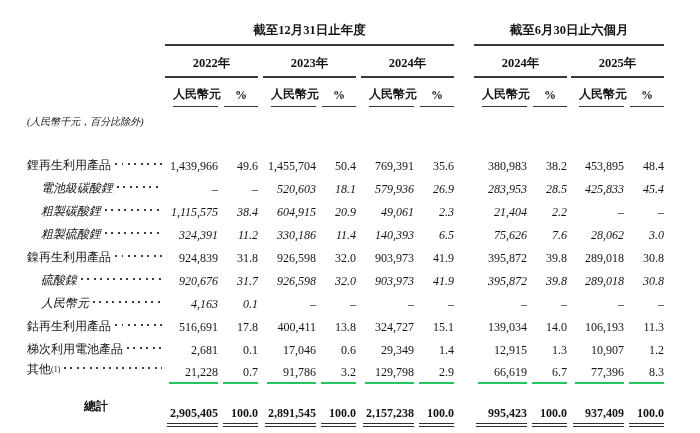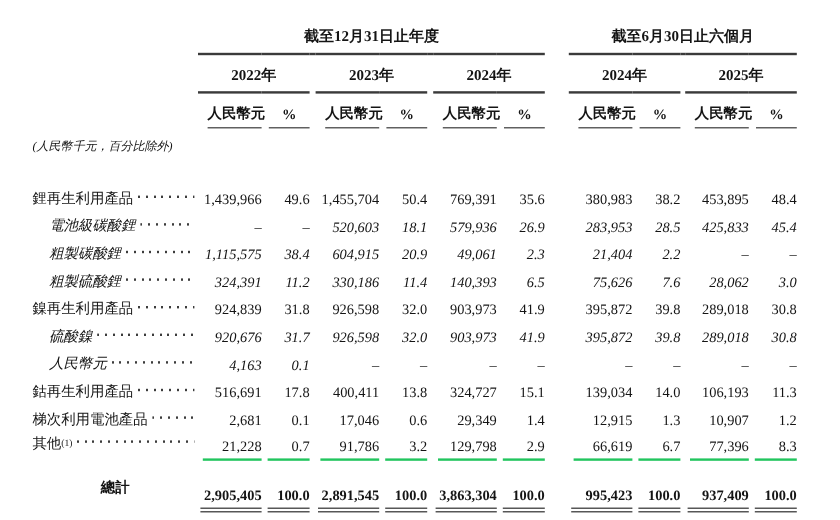--- a/index.html
+++ b/index.html
@@ -579,21 +579,21 @@
             </td>
             <td class="g"></td>
             <td>
               <div class="av dbl">2,891,545</div>
             </td>
             <td>
               <div class="pv dbl">100.0</div>
             </td>
             <td class="g"></td>
             <td>
-              <div class="av dbl">3,863,304</div>
+              <div class="av dbl">2,157,238</div>
             </td>
             <td>
               <div class="pv dbl">100.0</div>
             </td>
             <td class="g"></td>
             <td>
               <div class="av dbl">995,423</div>
             </td>
             <td>
               <div class="pv dbl">100.0</div>

